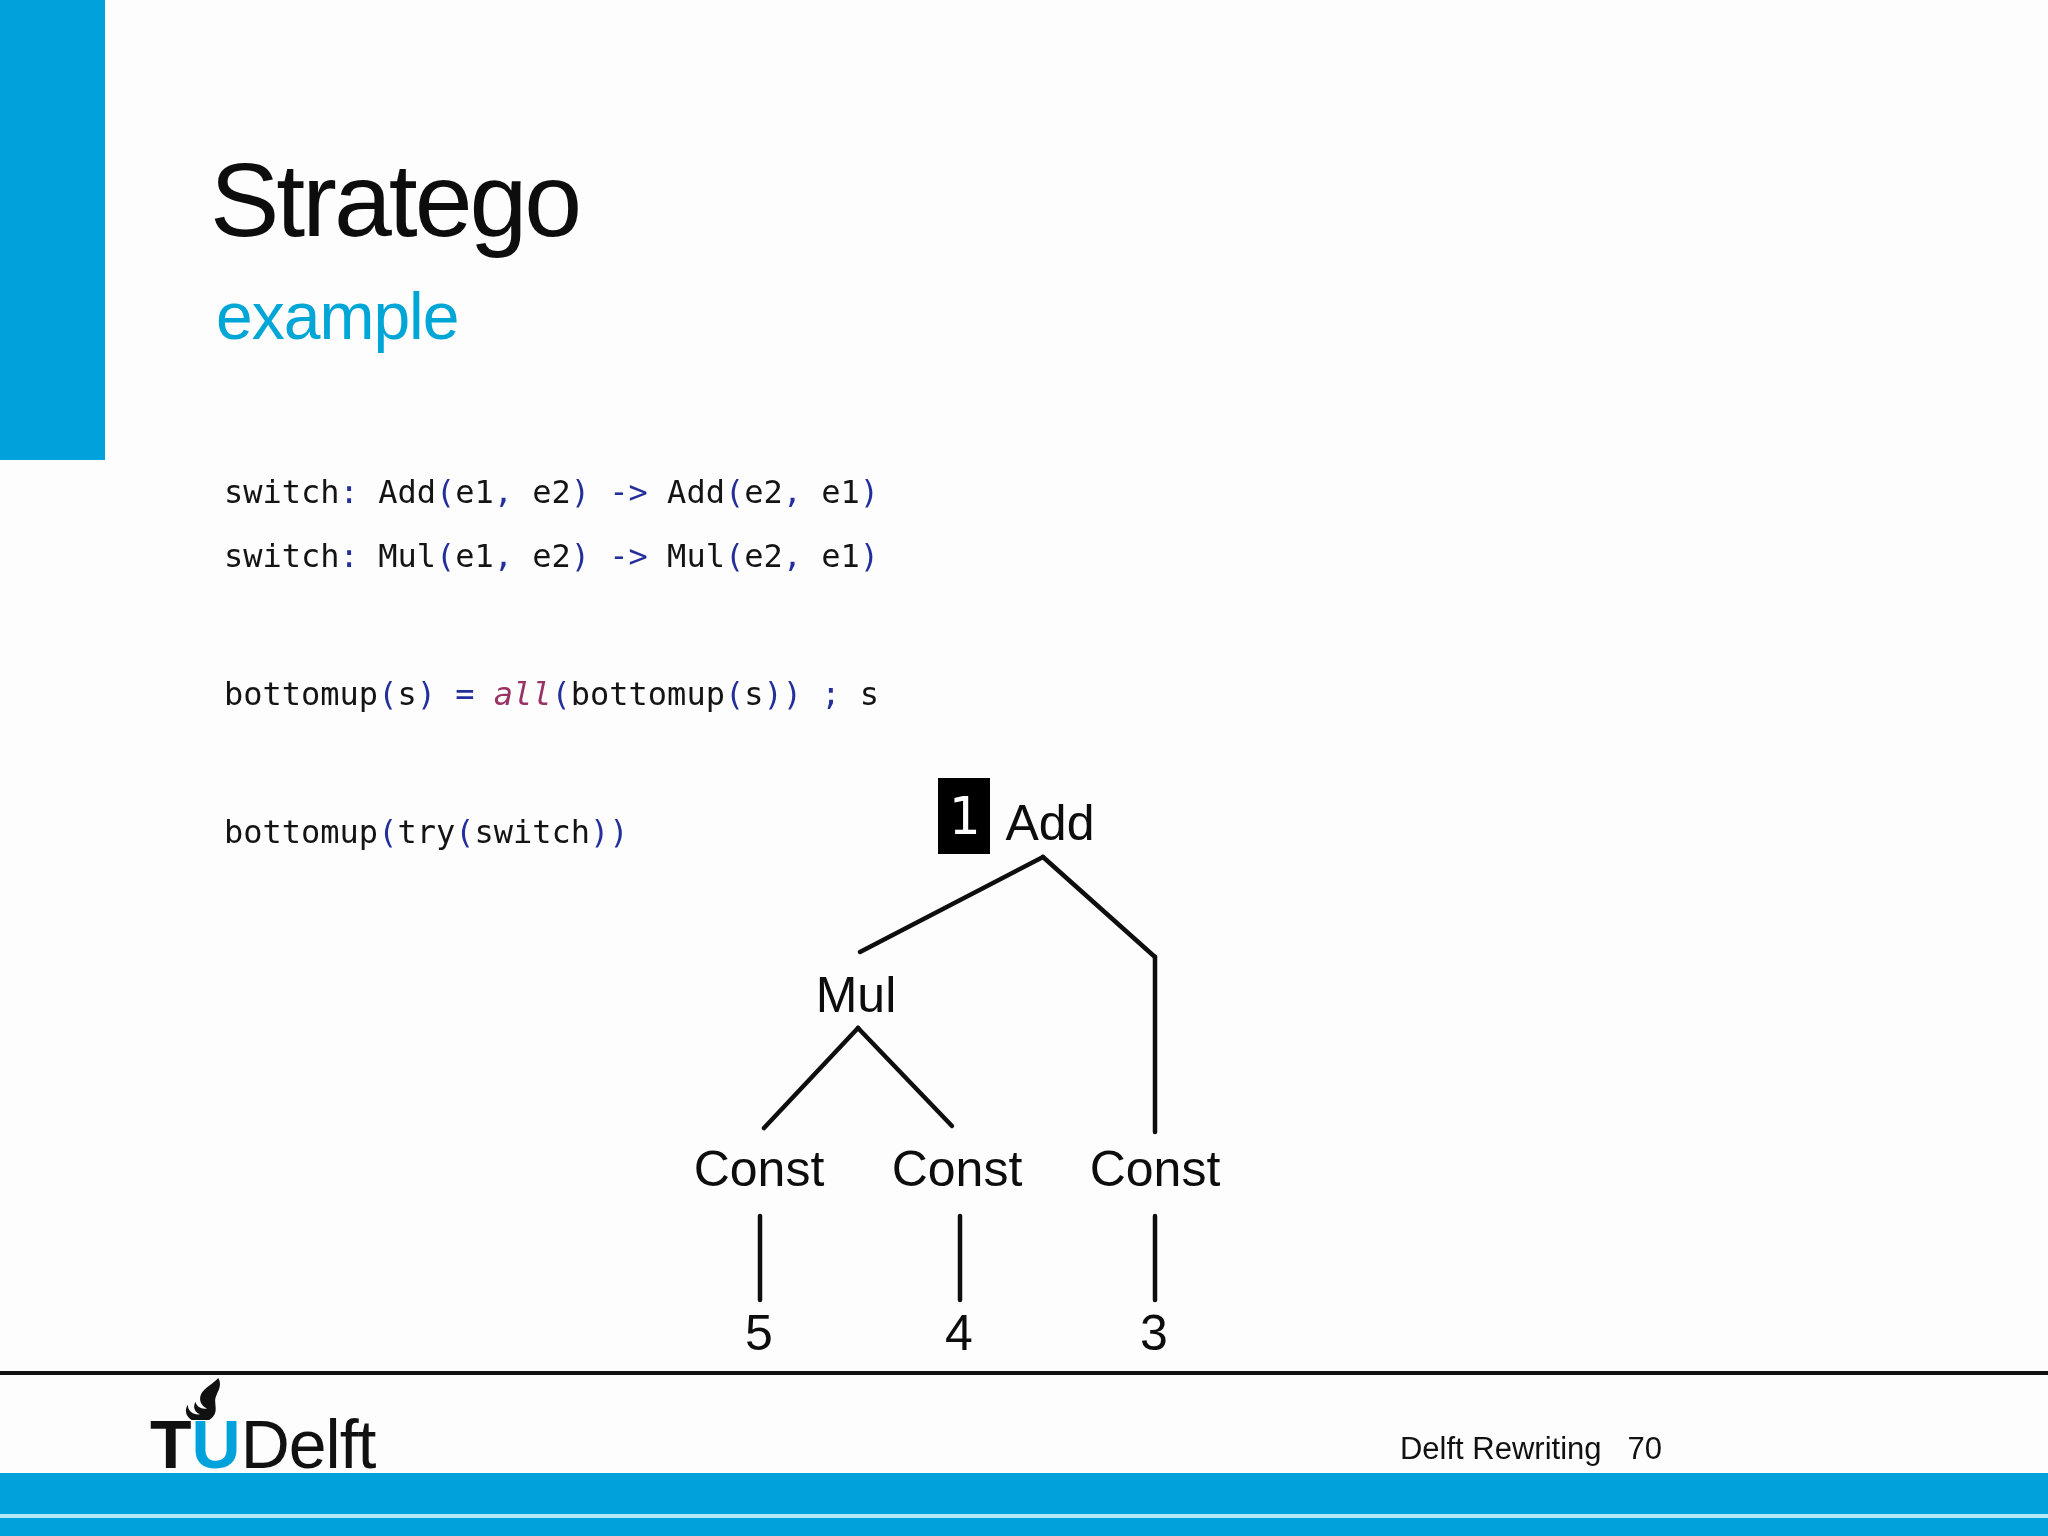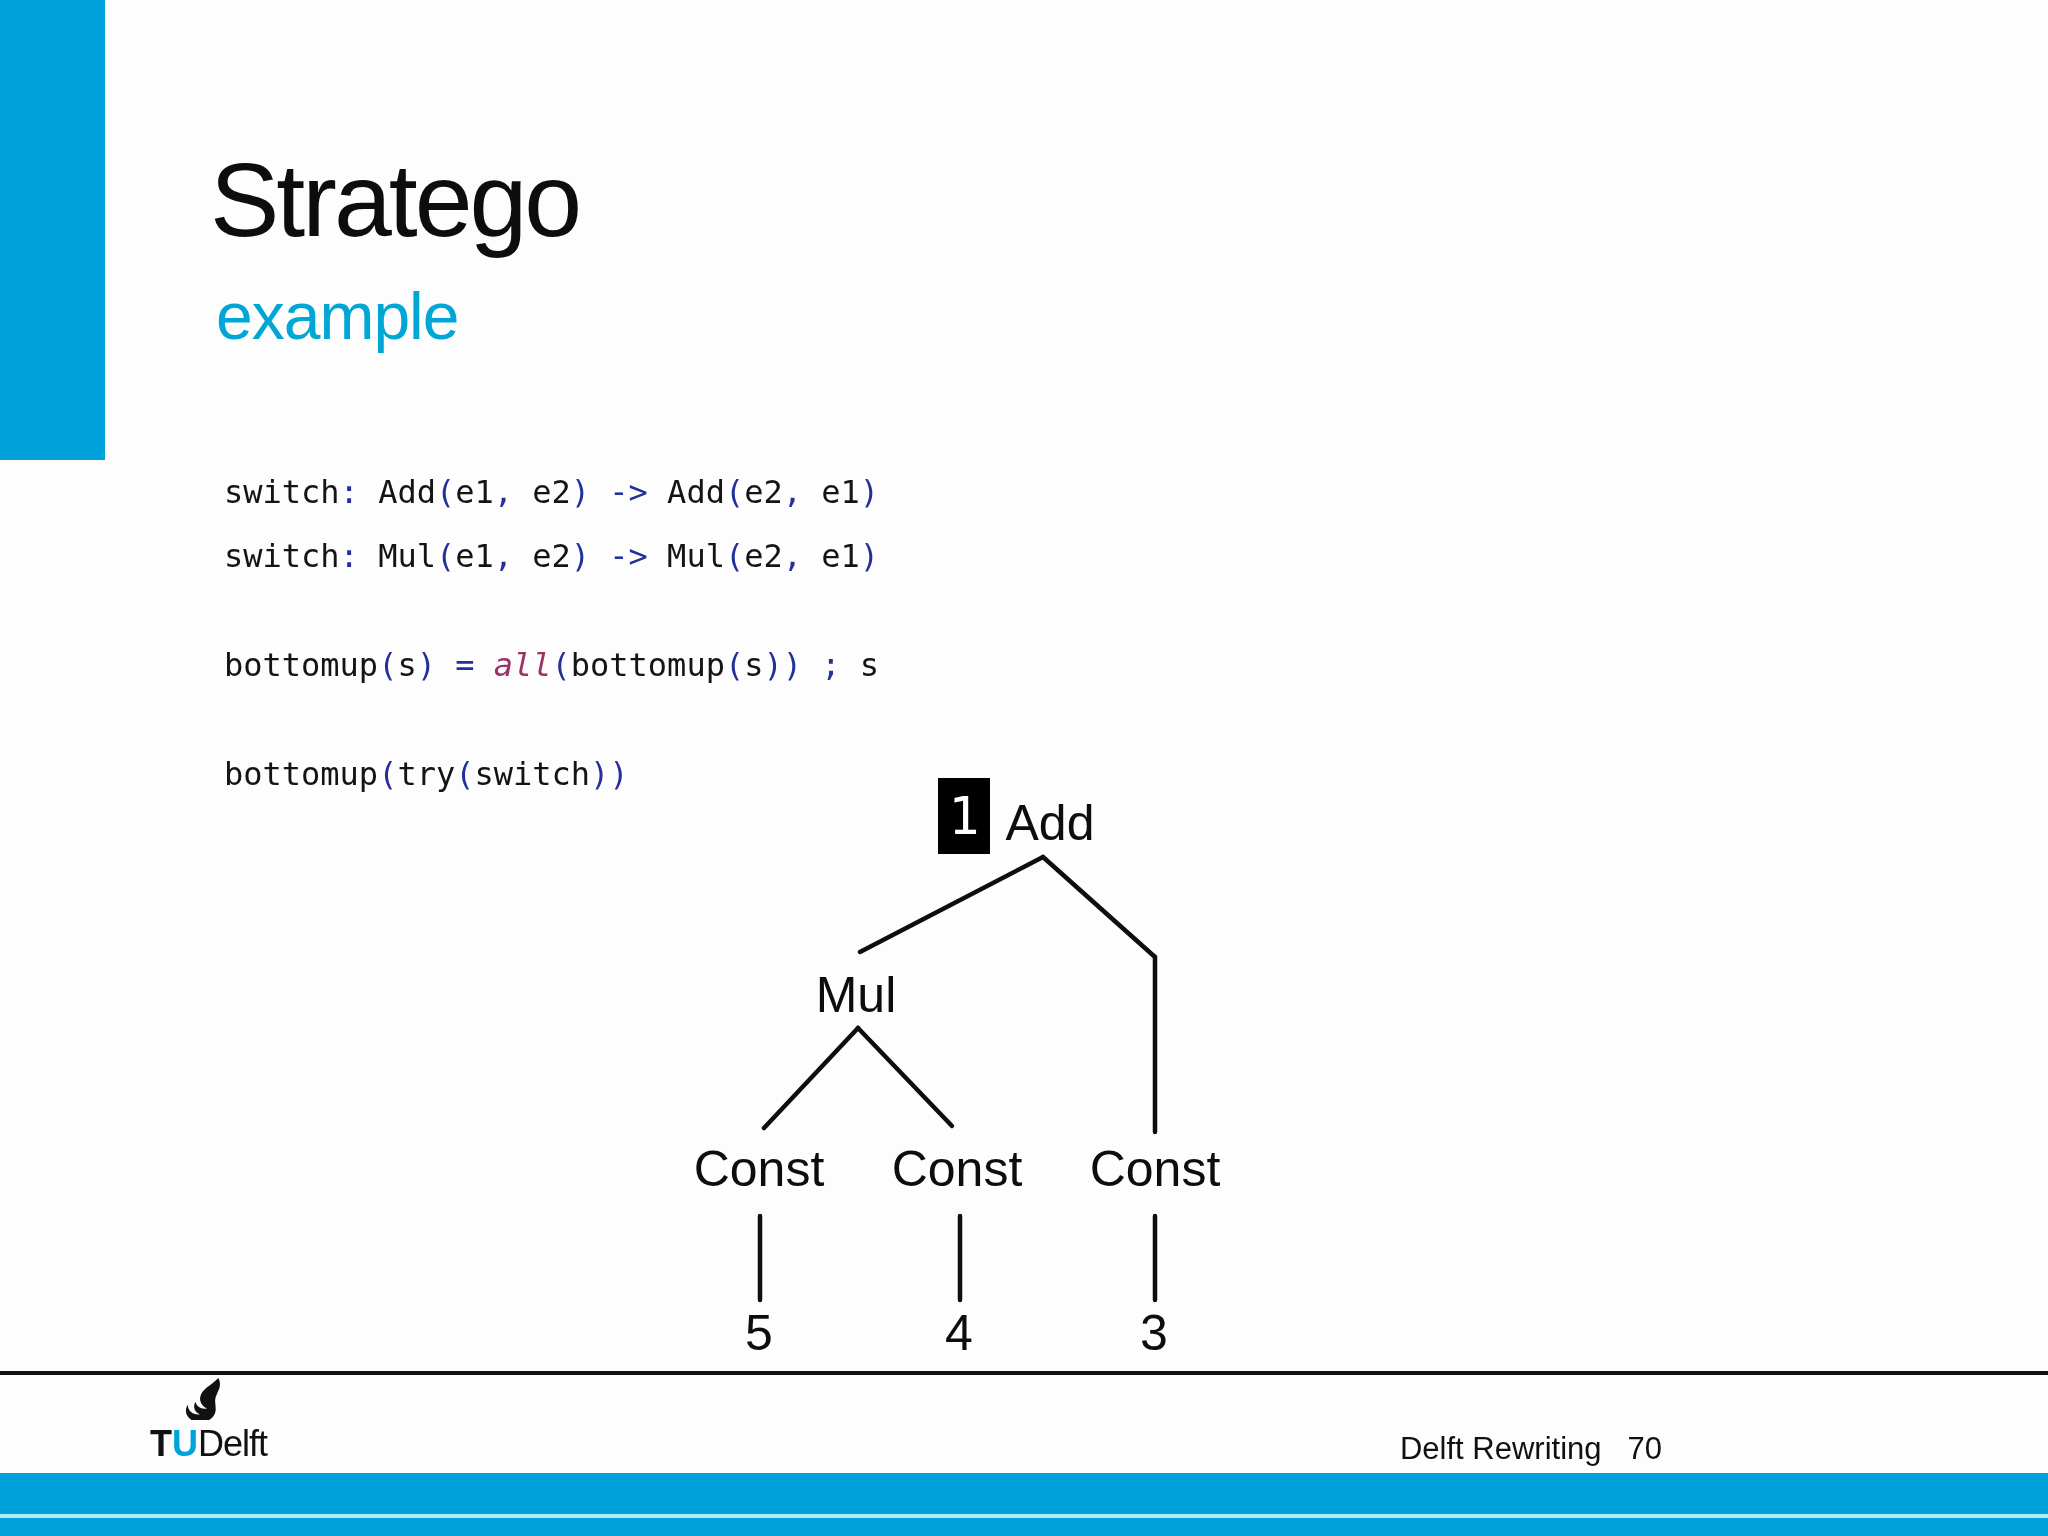--- a/index.html
+++ b/index.html
@@ -24,40 +24,40 @@
   
   .title{position:absolute;left:210px;top:146px;font-size:104px;font-weight:400;
          letter-spacing:-3px;color:#0d0d0d;line-height:1.05;text-align:center;}
   .subtitle{position:absolute;left:216px;top:282px;font-size:66px;font-weight:400;
          letter-spacing:-1px;color:var(--subtitle-cyan);line-height:1.05;}
 
   
   .code-block{position:absolute;left:224px;top:460px;
     font-family:"DejaVu Sans Mono",monospace;font-size:32px;line-height:64px;white-space:pre;}
   .code-line{height:64px;}
-  .code-line.gap{margin-top:45px;}
+  .code-line.gap{margin-top:74px;}
   .tok-i{color:#141414;}
   .tok-p{color:var(--code-navy);}
   .tok-m{color:var(--code-magenta);font-style:italic;}
 
   
   .tree-svg{position:absolute;left:0;top:0;width:2048px;height:1536px;pointer-events:none;}
   .tree-svg line{stroke:#0e0e0e;stroke-width:4.5;stroke-linecap:round;}
   .tree-label{position:absolute;transform:translateX(-50%);font-size:50px;color:#0d0d0d;
     line-height:1.1;white-space:nowrap;}
   .step-badge{position:absolute;left:938px;top:778px;width:52px;height:76px;background:#000;
     color:#fff;display:flex;align-items:center;justify-content:center;
     font-family:"DejaVu Sans Mono",monospace;font-size:52px;}
 
   
   .footer-sep{position:absolute;left:0;top:1371px;width:2048px;height:4px;background:#111;}
   .logo{position:absolute;left:150px;top:1378px;width:340px;height:84px;}
   .logo-flame{position:absolute;left:24px;top:0;width:62px;height:42px;}
   .logo-flame path{fill:#111;}
-  .logo-text{position:absolute;left:0;top:32px;font-size:36px;line-height:1;white-space:nowrap;margin-top:16px;}
+  .logo-text{position:absolute;left:0;top:32px;font-size:68px;line-height:1;white-space:nowrap;}
   .logo-t{font-weight:700;color:#111;}
   .logo-u{font-weight:700;color:var(--accent-cyan);}
   .logo-rest{font-weight:400;color:#111;letter-spacing:-1px;}
   .page-info{position:absolute;right:386px;top:1431px;font-size:31px;color:#111;
     display:flex;align-items:baseline;}
   .page-info .page-number{margin-left:26px;}
 
   .bottom-bar{position:absolute;left:0;top:1473px;width:2048px;height:63px;background:var(--accent-cyan);}
   .bottom-bar .stripe{position:absolute;left:0;top:41px;width:100%;height:4px;background:var(--footer-stripe-light);}
 </style>

